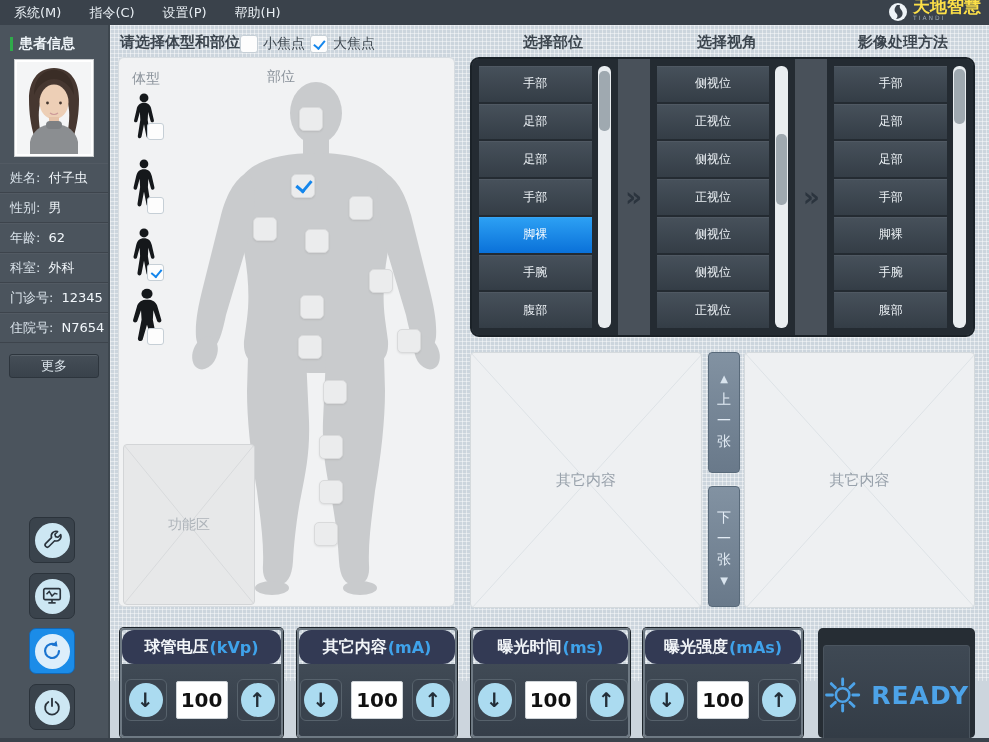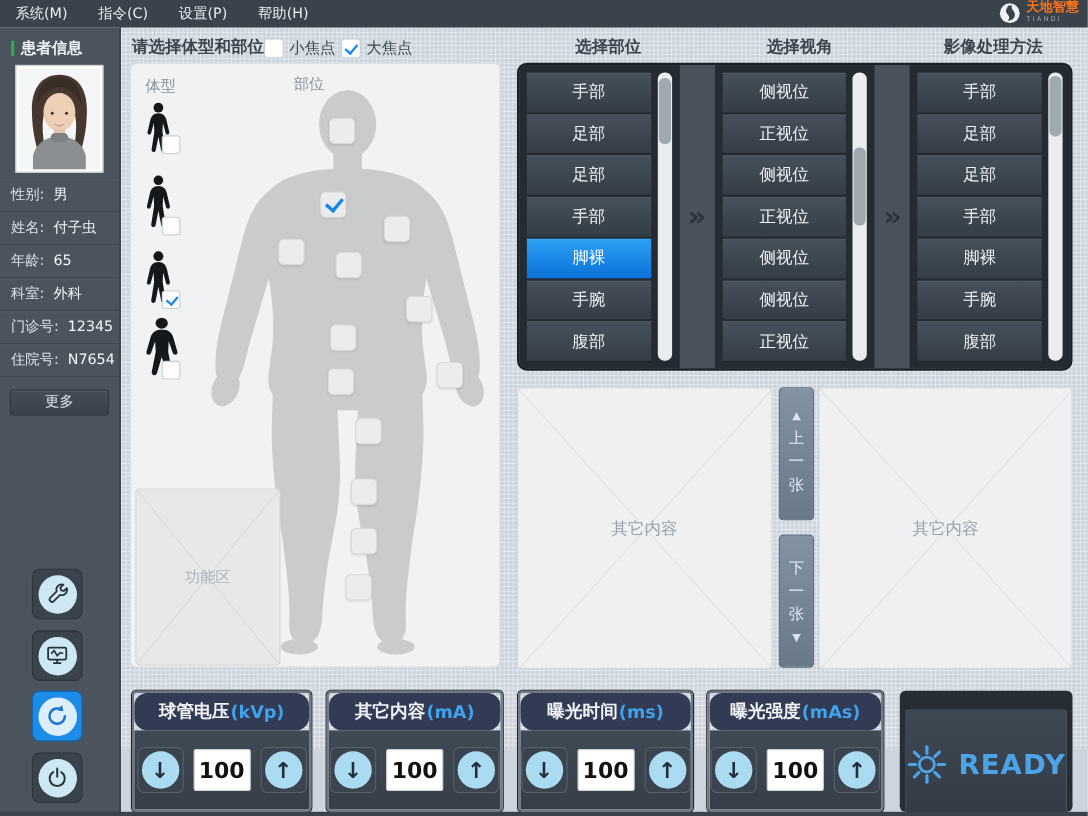--- a/index.html
+++ b/index.html
@@ -5,21 +5,21 @@
   html,body{margin:0;padding:0;}
   .app{position:relative;width:989px;height:742px;overflow:hidden;
        font-family:"DejaVu Sans","Liberation Sans",sans-serif;
        background:#ccd5dd;user-select:none;}
   
   .menubar{position:absolute;left:0;top:0;width:989px;height:25px;background:#3a424b;
            display:flex;align-items:center;color:#e8eef3;font-size:13px;z-index:30;}
   .menu-item{padding:0 14px;height:25px;line-height:25px;cursor:default;}
   .logo{position:absolute;right:8px;top:1px;display:flex;align-items:center;gap:5px;}
   .logo-text{display:flex;flex-direction:column;line-height:11px;}
-  .logo-title{color:#f97316;font-size:12px;font-weight:bold;}
+  .logo-title{color:#fde047;font-size:17px;font-weight:bold;}
   .logo-sub{color:#9aa6b0;font-size:6px;letter-spacing:2px;}
   
   .bottom-strip{position:absolute;left:0;top:738px;width:989px;height:4px;background:#3a424b;z-index:30;}
   
   .sidebar{position:absolute;left:0;top:25px;width:110px;height:717px;background:#4b545d;
            border-right:2px solid #3e474f;box-sizing:border-box;color:#e3ebf1;}
   .pi-header{margin:10px 0 6px 10px;font-size:14px;font-weight:bold;color:#eef4f8;display:flex;align-items:center;gap:6px;}
   .pi-bar{display:inline-block;width:3px;height:14px;background:#2faa4a;}
   .photo{margin:2px auto 6px auto;width:80px;height:98px;background:#fff;border:1px solid #c9ccce;box-sizing:border-box;padding:2px;}
   .photo svg{display:block;}
@@ -59,21 +59,21 @@
            border:1px solid #d3d5d7;border-radius:4px;display:flex;align-items:center;justify-content:center;overflow:hidden;}
   .fn-area span{color:#aeb4ba;font-size:14px;z-index:2;}
   .fn-area svg,.preview svg.diag{position:absolute;left:0;top:0;}
   .part-cbx{width:24px;height:24px;border-radius:5px;background:#ebeced;border:1px solid #d9dadb;box-shadow:0 1px 2px rgba(0,0,0,.08);}
   
   .lists{position:absolute;left:360px;top:32px;width:505px;height:280px;background:#49515a;
          border:2px solid #1b2228;border-radius:9px;box-sizing:border-box;display:flex;overflow:hidden;}
   .well{flex:1;background:#242b32;padding:7px;display:flex;gap:6px;box-sizing:border-box;}
   .rows{flex:1;display:flex;flex-direction:column;gap:2px;}
   .row{flex:1;display:flex;align-items:center;justify-content:center;
-       background:linear-gradient(180deg,#47515b,#343d46);color:#eef3f7;font-size:15px;cursor:pointer;
+       background:linear-gradient(180deg,#47515b,#343d46);color:#eef3f7;font-size:12px;cursor:pointer;
        box-shadow:inset 0 1px rgba(255,255,255,.05);}
   .row.selected{background:linear-gradient(180deg,#2da1f4,#0a71d9);color:#fff;}
   .scroll{width:13px;background:#e9edf0;border-radius:6px;position:relative;cursor:pointer;}
   .thumb{position:absolute;left:1px;width:11px;background:#9fa9b0;border-radius:5px;}
   .chev-strip{width:32px;display:flex;align-items:center;justify-content:center;
               color:#2b343e;font-size:26px;font-weight:bold;}
   
   .preview{position:absolute;background:#eef0f2;border:1px solid #d5dadd;border-radius:4px;
            display:flex;align-items:center;justify-content:center;overflow:hidden;box-sizing:border-box;}
   .preview span{color:#98a1ab;font-size:15px;z-index:2;}
@@ -138,30 +138,30 @@
         <path d="M37,8 C25,8 17,18 17,33 C21,23 29,17 37,17 C45,17 53,23 57,33 C57,18 49,8 37,8 Z" fill="#3a2d26"></path>
         <circle cx="30.5" cy="41" r="1.4" fill="#43362f"></circle>
         <circle cx="43.5" cy="41" r="1.4" fill="#43362f"></circle>
         <path d="M33,51 Q37,54 41,51" stroke="#c99" stroke-width="1.2" fill="none"></path>
         <rect x="32" y="55" width="10" height="10" fill="#e5c2a8"></rect>
         <path d="M37,62 C23,62 15,70 13,80 L13,92 L61,92 L61,80 C59,70 51,62 37,62 Z" fill="#8b8e91"></path>
         <rect x="29" y="59" width="16" height="8" rx="4" fill="#7d8083"></rect>
       </svg>
     </div>
     <div class="pi-field">
+      <span class="lbl">姓名:</span>
+      <span class="val">付子虫</span>
+    </div>
+    <div class="pi-field">
       <span class="lbl">性别:</span>
       <span class="val">男</span>
     </div>
     <div class="pi-field">
-      <span class="lbl">姓名:</span>
-      <span class="val">付子虫</span>
-    </div>
-    <div class="pi-field">
       <span class="lbl">年龄:</span>
-      <span class="val">65</span>
+      <span class="val">62</span>
     </div>
     <div class="pi-field">
       <span class="lbl">科室:</span>
       <span class="val">外科</span>
     </div>
     <div class="pi-field">
       <span class="lbl">门诊号:</span>
       <span class="val">12345</span>
     </div>
     <div class="pi-field">

